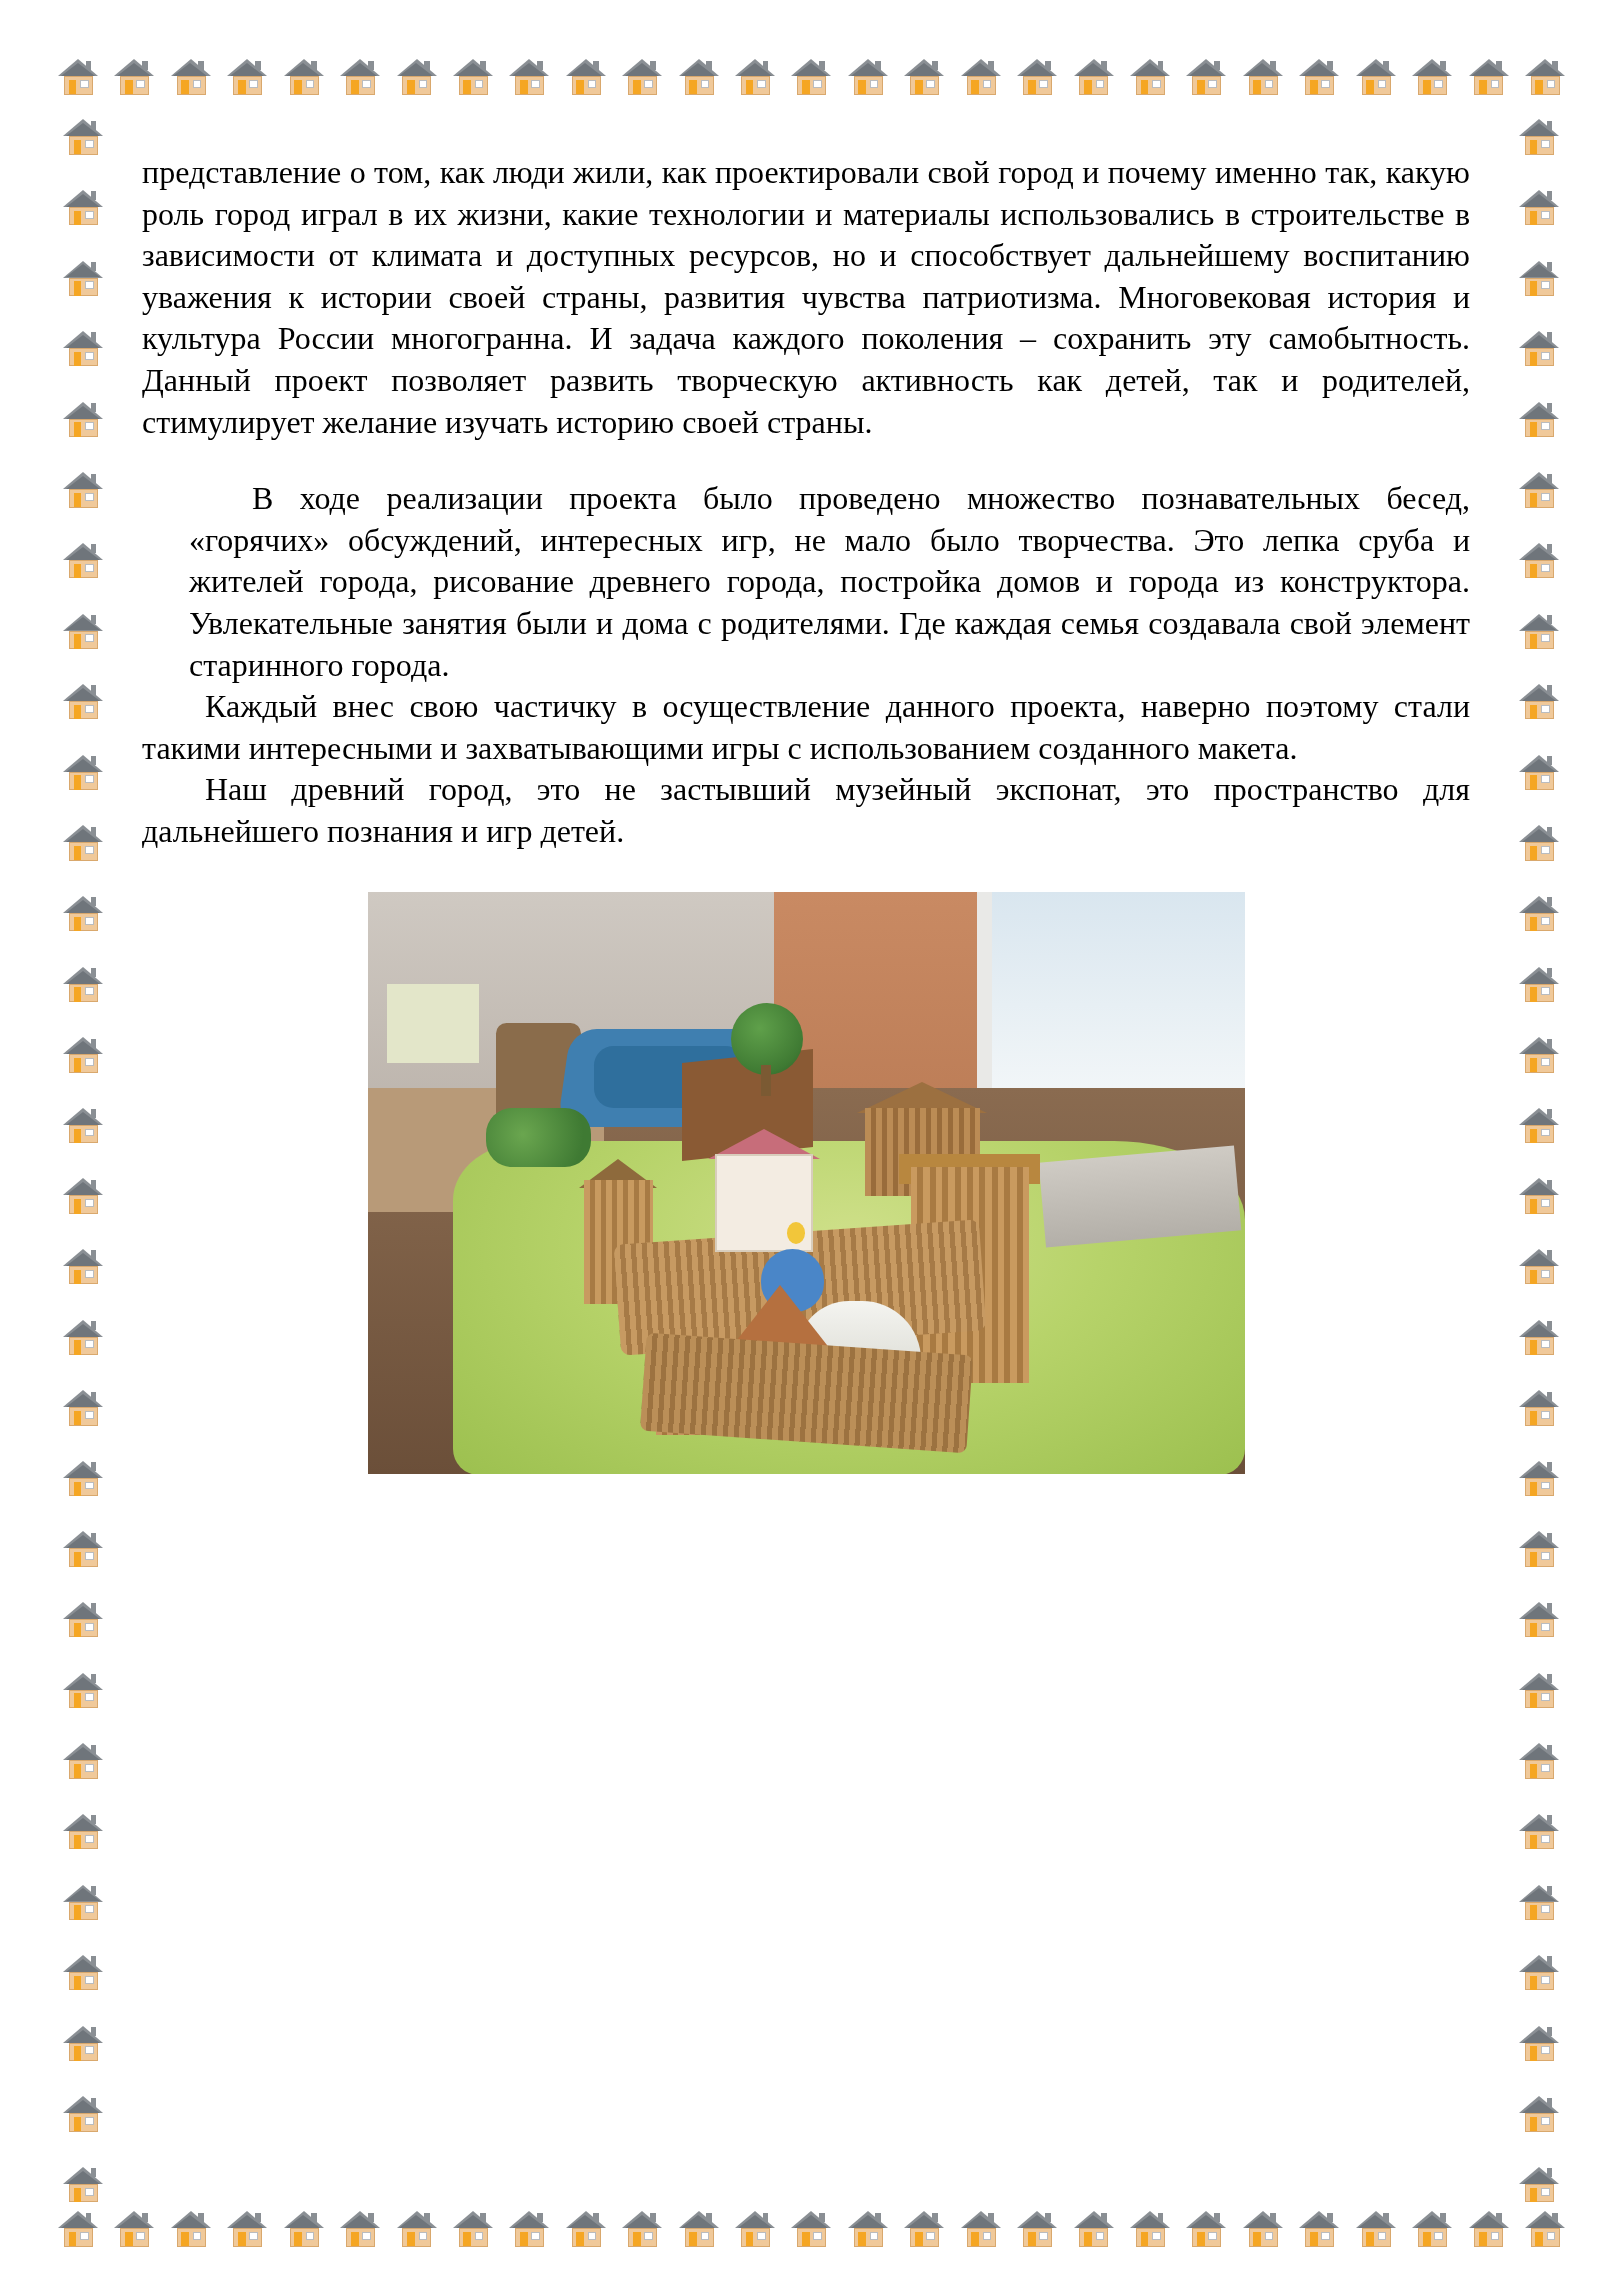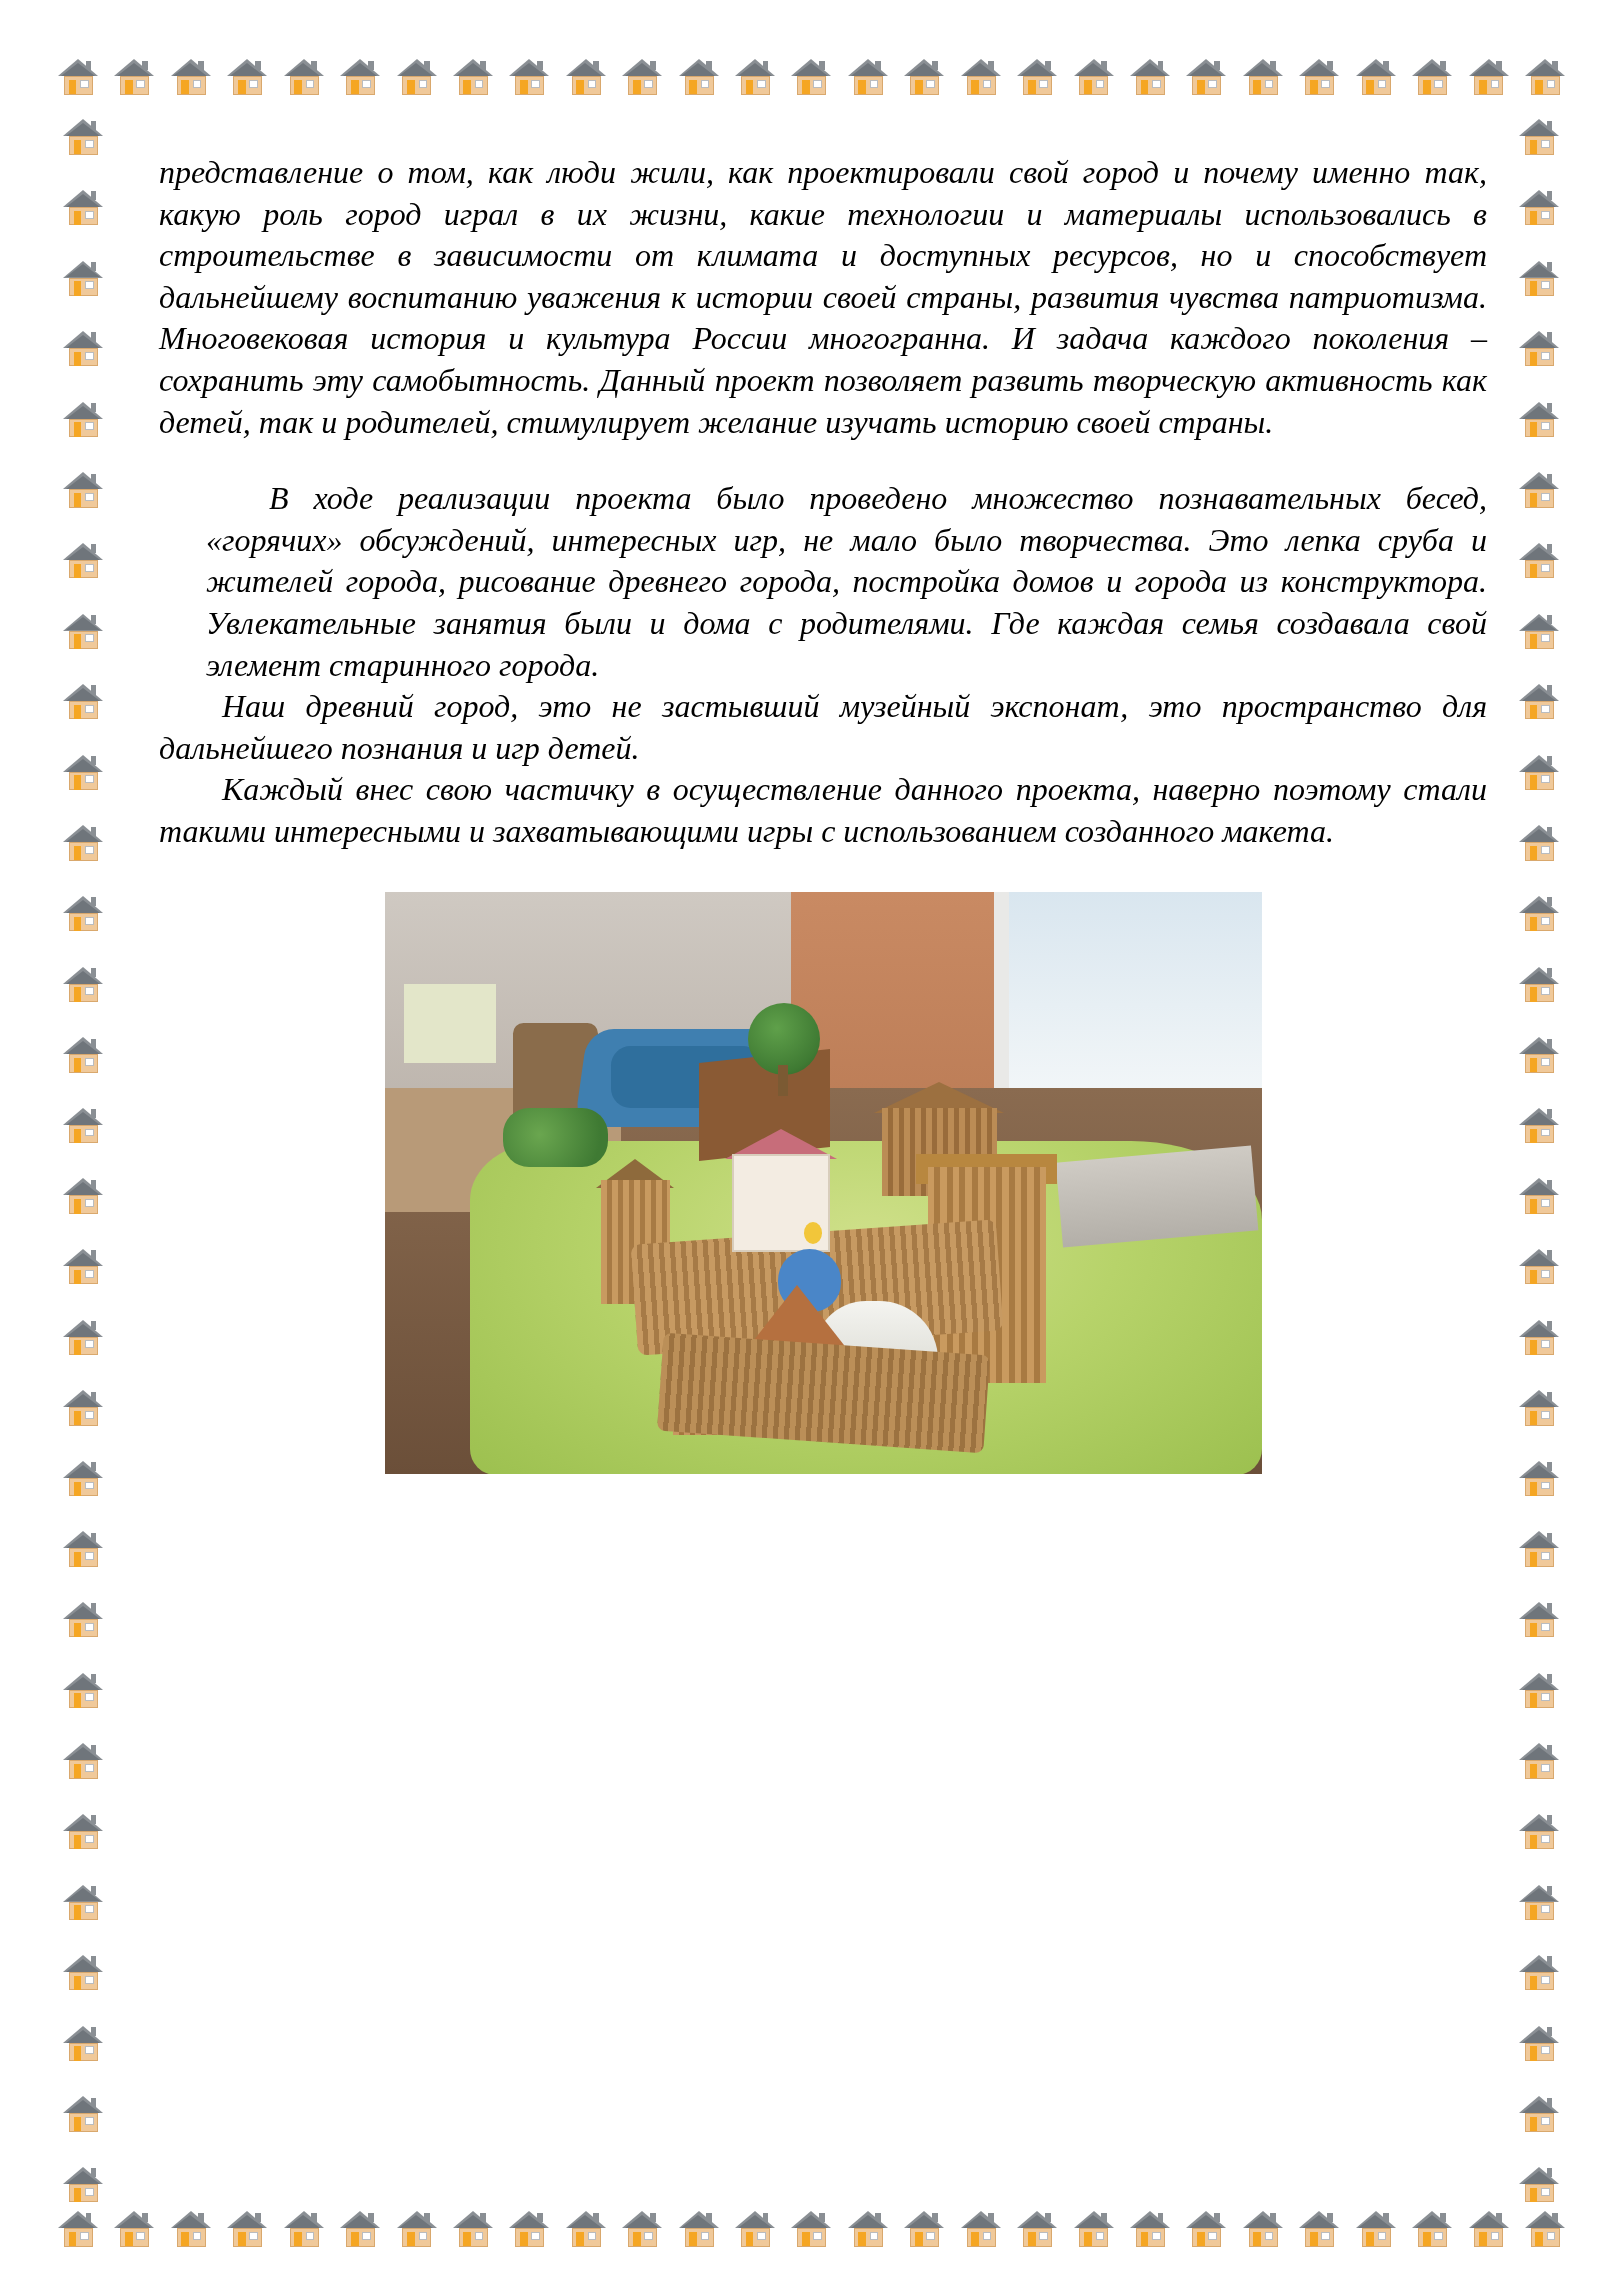--- a/index.html
+++ b/index.html
@@ -85,24 +85,23 @@
   
   .page {
     position: absolute;
     top: 0; left: 0;
     width: 1623px;
     height: 2295px;
     z-index: 1;
   }
   .content {
     position: absolute;
-    left: 159px;
+    left: 142px;
     top: 152px;
     width: 1328px;
-    font-style: italic;
   }
   p {
     margin: 0;
     font-size: 32px;
     line-height: 1.30;
     text-align: justify;
     text-justify: inter-word;
     color: #000000;
     font-family: "Liberation Serif", serif;
   }
@@ -1212,23 +1211,23 @@
   </div>
 
 <div class="page">
   <div class="content">
 
     <p class="text-para">представление о том, как люди жили, как проектировали свой город и почему именно так, какую роль город играл в их жизни, какие технологии и материалы использовались в строительстве в зависимости от климата и доступных ресурсов, но и  способствует дальнейшему воспитанию уважения к истории своей страны, развития чувства патриотизма. Многовековая история и культура России многогранна. И задача каждого поколения – сохранить эту самобытность.    Данный проект позволяет развить творческую активность как детей, так и родителей, стимулирует желание изучать историю своей страны.</p>
 
     <p class="text-para indent gap-before">В ходе реализации проекта было проведено множество познавательных бесед, «горячих» обсуждений, интересных игр, не мало было творчества. Это лепка сруба и жителей города, рисование древнего города, постройка домов и города из конструктора. Увлекательные занятия  были и дома с родителями. Где каждая семья создавала свой элемент старинного города.</p>
 
 
+    <p class="text-para indent">Каждый внес свою частичку в осуществление данного проекта, наверно поэтому стали такими интересными и захватывающими игры с использованием созданного макета.</p>
+
     <p class="text-para indent">Наш древний город, это не застывший музейный экспонат, это пространство для дальнейшего познания и игр детей.</p>
-
-    <p class="text-para indent">Каждый внес свою частичку в осуществление данного проекта, наверно поэтому стали такими интересными и захватывающими игры с использованием созданного макета.</p>
 
     <div class="figure">
       <div class="photo">
         <div class="ph-wallback"></div>
         <div class="ph-wall-orange"></div>
         <div class="ph-window"></div>
         <div class="ph-window-frame"></div>
         <div class="ph-sill"></div>
         <div class="ph-floor"></div>
         <div class="ph-table-left"></div>

